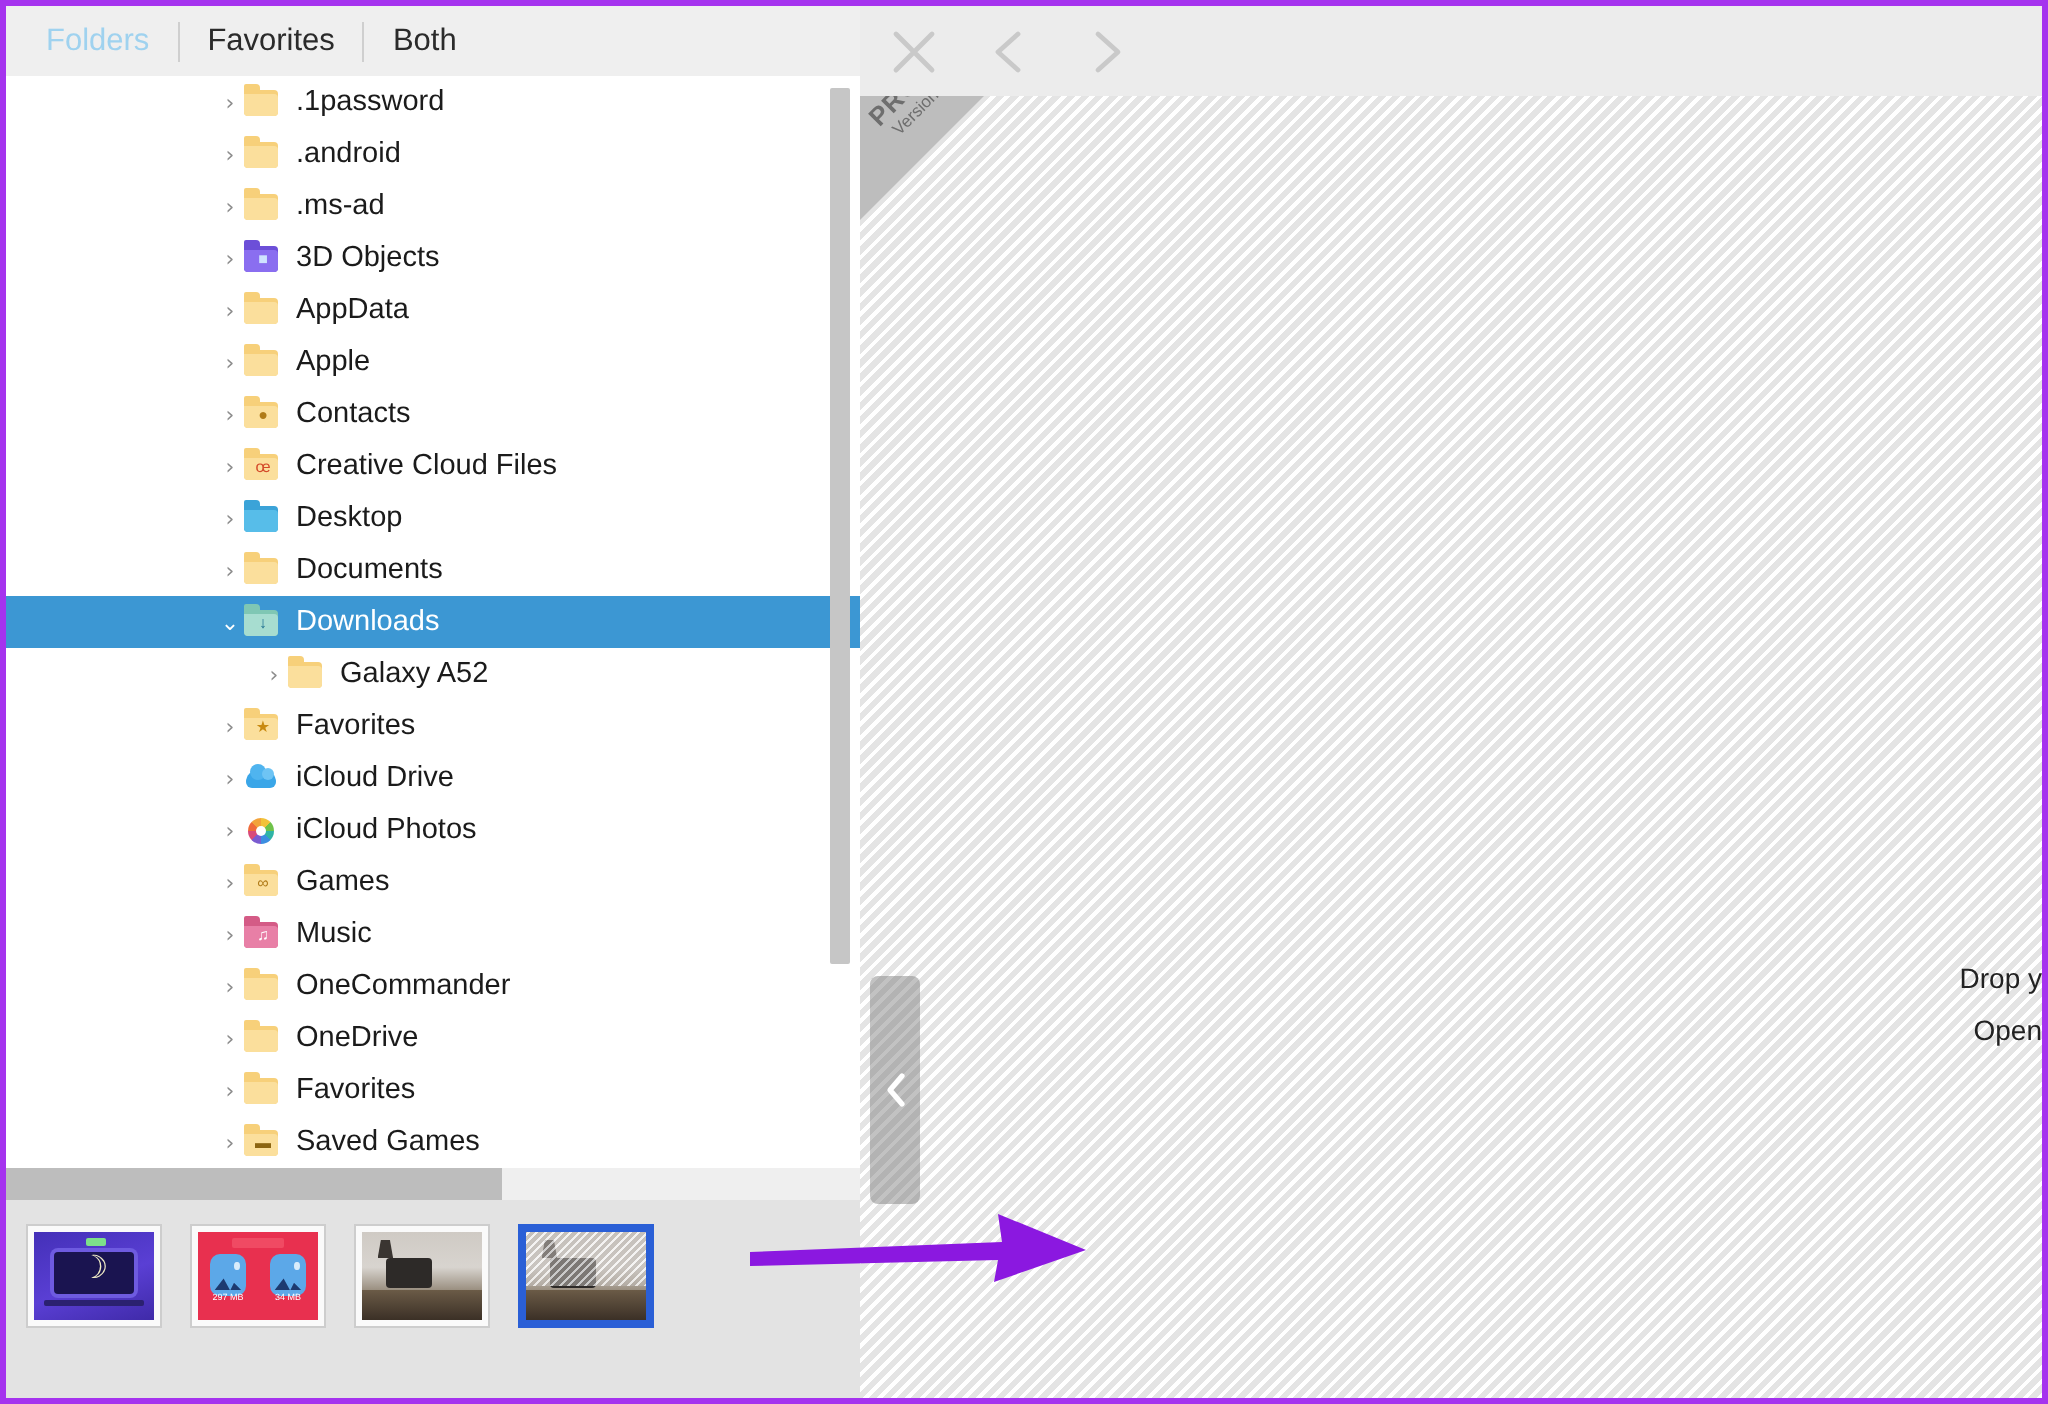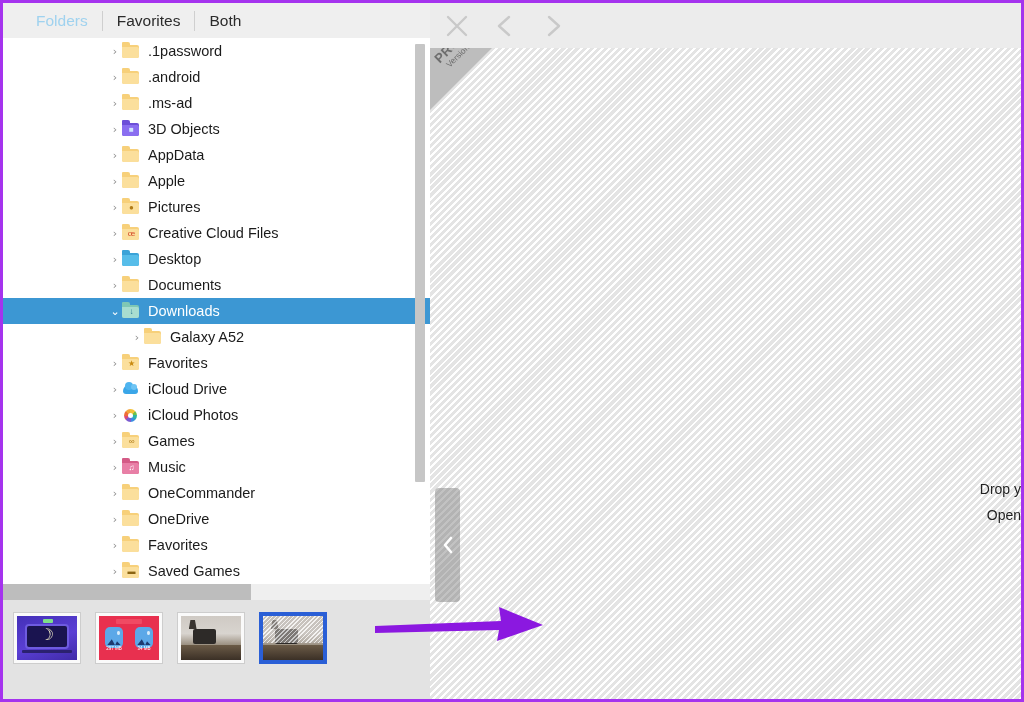--- a/index.html
+++ b/index.html
@@ -23,21 +23,21 @@
     width: 427px; height: 696px;
     background: #efefef;
     display: flex; flex-direction: column;
   }
 
   
   #tab-bar {
     height: 35px; flex: 0 0 35px;
     background: #efefef;
     display: flex; align-items: center;
-    padding-left: 19px;
+    padding-left: 6px;
   }
   .tab {
     font-size: 15.5px;
     color: #2b2b2b;
     padding: 0 14px;
     line-height: 20px;
     border-right: 1px solid #cfcfcf;
     cursor: default;
     white-space: nowrap;
   }
@@ -432,21 +432,21 @@
               <span class="fold yellow"></span>
             </span>
             <span class="lbl">Apple</span>
           </div>
           <div class="row" style="padding-left: 105px;">
             <span class="chev">›</span>
             <span class="ico">
               <span class="fold yellow"></span>
               <span class="glyph">●</span>
             </span>
-            <span class="lbl">Pictures</span>
+            <span class="lbl">Contacts</span>
           </div>
           <div class="row" style="padding-left: 105px;">
             <span class="chev">›</span>
             <span class="ico">
               <span class="fold yellow"></span>
               <span class="glyph" style="color:#d44a2a">œ</span>
             </span>
             <span class="lbl">Creative Cloud Files</span>
           </div>
           <div class="row" style="padding-left: 105px;">

